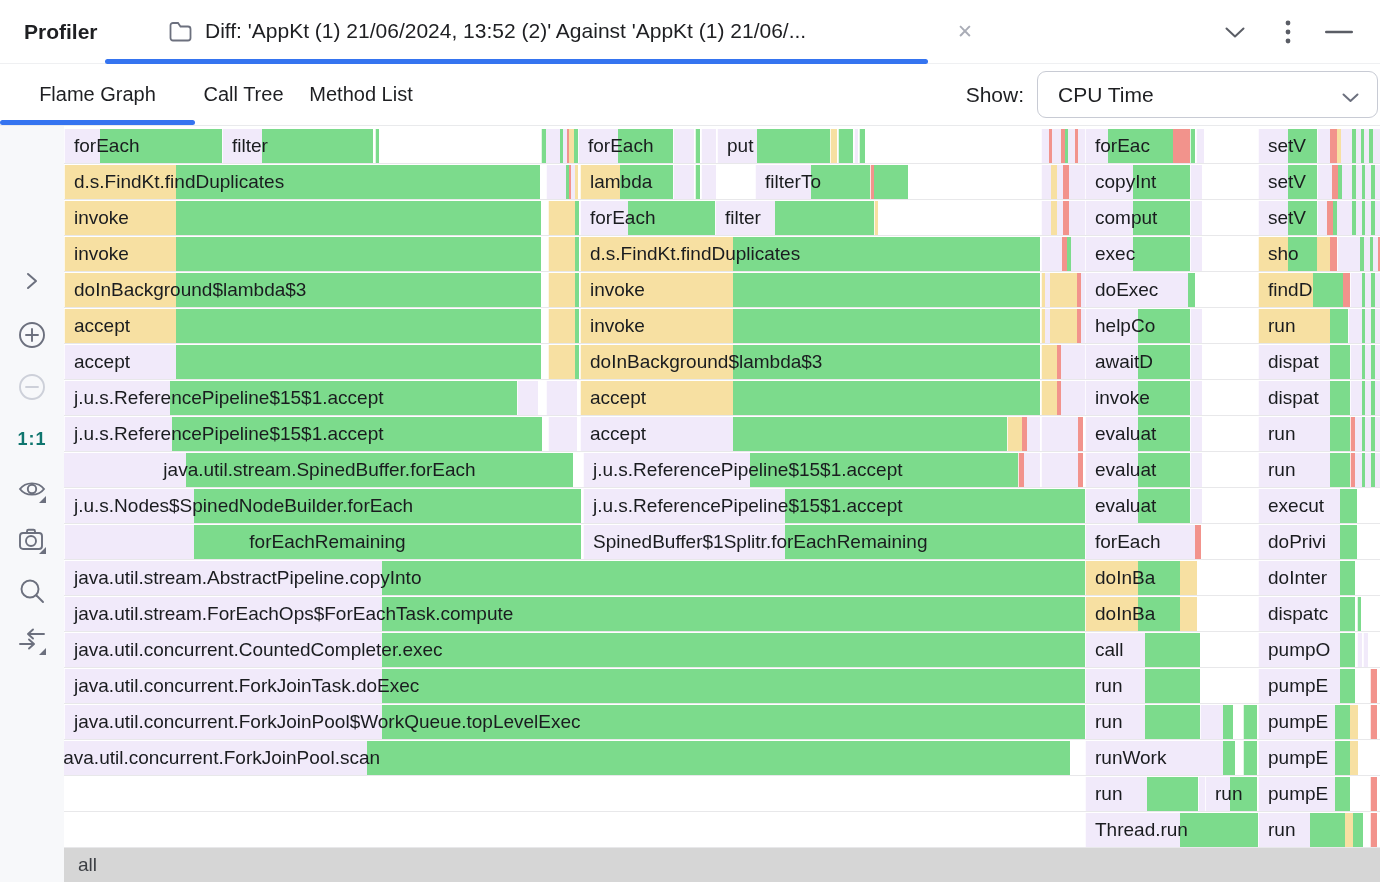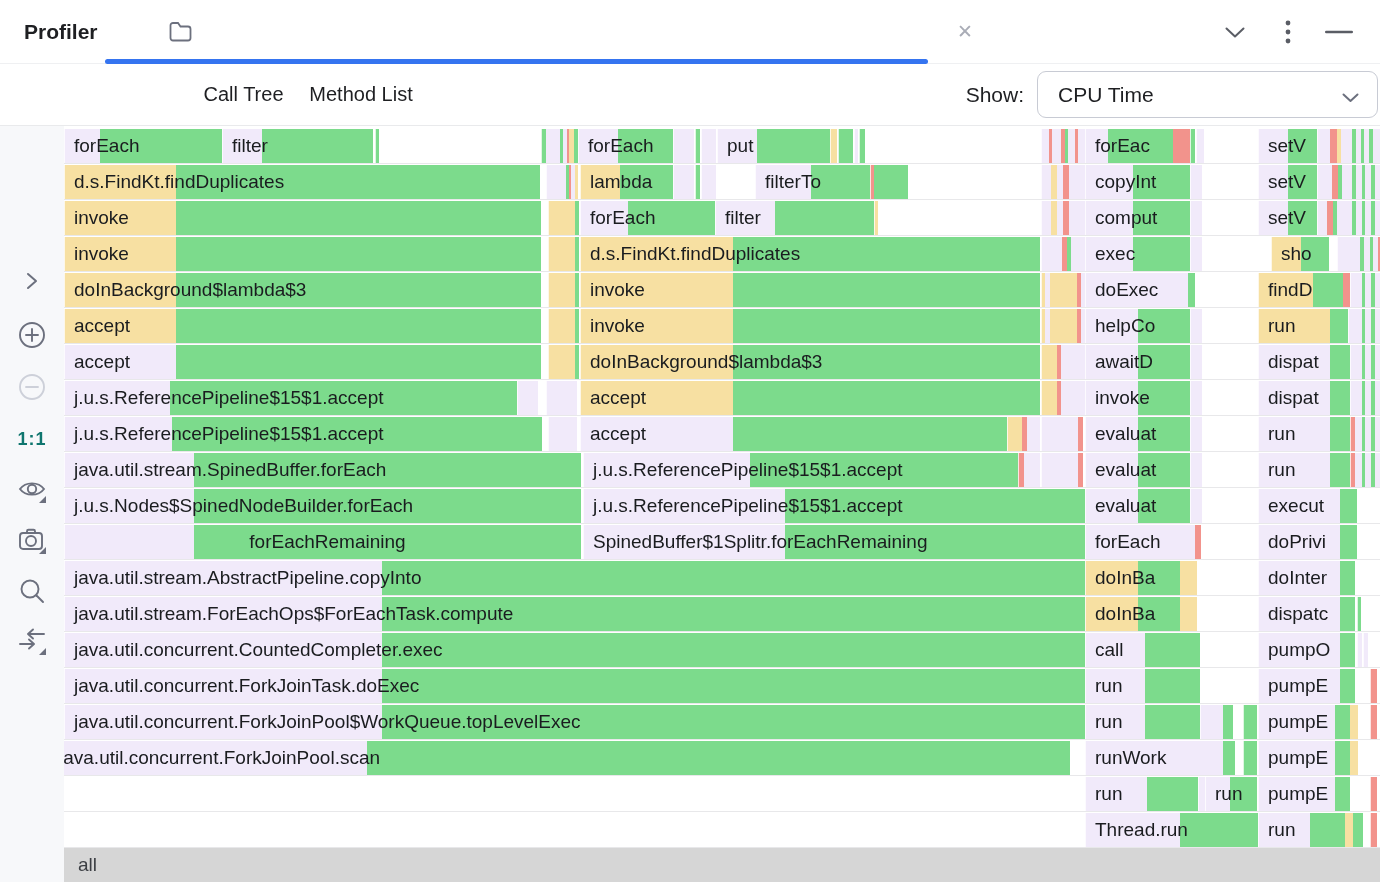--- a/index.html
+++ b/index.html
@@ -110,21 +110,21 @@
     <div class="fblk" style="left: 1190px; top: 201px; width: 12px; background: rgb(241, 234, 250);"></div>
     <div class="fblk" style="left: 1258px; top: 201px; width: 59px; background: linear-gradient(to right, rgb(241, 234, 250) 0px, rgb(241, 234, 250) 30px, rgb(124, 219, 140) 30px, rgb(124, 219, 140) 59px);"><span>setV</span></div>
     <div class="fblk" style="left: 1317px; top: 201px; width: 63px; background: linear-gradient(to right, rgb(241, 234, 250) 0px, rgb(241, 234, 250) 10px, rgb(242, 147, 140) 10px, rgb(242, 147, 140) 16px, rgb(124, 219, 140) 16px, rgb(124, 219, 140) 20px, rgb(241, 234, 250) 20px, rgb(241, 234, 250) 35px, rgb(124, 219, 140) 35px, rgb(124, 219, 140) 39px, rgb(241, 234, 250) 39px, rgb(241, 234, 250) 45px, rgb(124, 219, 140) 45px, rgb(124, 219, 140) 48px, rgb(241, 234, 250) 48px, rgb(241, 234, 250) 54px, rgb(124, 219, 140) 54px, rgb(124, 219, 140) 58px, rgb(241, 234, 250) 58px, rgb(241, 234, 250) 63px);"></div>
     <div class="rowline" style="top: 271px;"></div>
     <div class="fblk" style="left: 64px; top: 237px; width: 477px; background: linear-gradient(to right, rgb(247, 224, 162) 0px, rgb(247, 224, 162) 112px, rgb(124, 219, 140) 112px, rgb(124, 219, 140) 477px);"><span>invoke</span></div>
     <div class="fblk" style="left: 548px; top: 237px; width: 31px; background: linear-gradient(to right, rgb(247, 224, 162) 0px, rgb(247, 224, 162) 27px, rgb(124, 219, 140) 27px, rgb(124, 219, 140) 31px);"></div>
     <div class="fblk" style="left: 580px; top: 237px; width: 460px; background: linear-gradient(to right, rgb(247, 224, 162) 0px, rgb(247, 224, 162) 153px, rgb(124, 219, 140) 153px, rgb(124, 219, 140) 460px);"><span>d.s.FindKt.findDuplicates</span></div>
     <div class="fblk" style="left: 1041px; top: 237px; width: 44px; background: linear-gradient(to right, rgb(241, 234, 250) 0px, rgb(241, 234, 250) 21px, rgb(242, 147, 140) 21px, rgb(242, 147, 140) 26px, rgb(124, 219, 140) 26px, rgb(124, 219, 140) 30px, rgb(241, 234, 250) 30px, rgb(241, 234, 250) 44px);"></div>
     <div class="fblk" style="left: 1085px; top: 237px; width: 105px; background: linear-gradient(to right, rgb(241, 234, 250) 0px, rgb(241, 234, 250) 48px, rgb(124, 219, 140) 48px, rgb(124, 219, 140) 105px);"><span>exec</span></div>
     <div class="fblk" style="left: 1190px; top: 237px; width: 12px; background: rgb(241, 234, 250);"></div>
-    <div class="fblk" style="left: 1258px; top: 237px; width: 58px; background: linear-gradient(to right, rgb(247, 224, 162) 0px, rgb(247, 224, 162) 30px, rgb(124, 219, 140) 30px, rgb(124, 219, 140) 59px, rgb(247, 224, 162) 59px, rgb(247, 224, 162) 72px, rgb(242, 147, 140) 72px, rgb(242, 147, 140) 79px); margin-left: 13px;"><span>sho</span></div>
+    <div class="fblk" style="left: 1258px; top: 237px; width: 93px; background: linear-gradient(to right, rgb(247, 224, 162) 0px, rgb(247, 224, 162) 30px, rgb(124, 219, 140) 30px, rgb(124, 219, 140) 59px, rgb(247, 224, 162) 59px, rgb(247, 224, 162) 72px, rgb(242, 147, 140) 72px, rgb(242, 147, 140) 79px);"><span>sho</span></div>
     <div class="fblk" style="left: 1337px; top: 237px; width: 43px; background: linear-gradient(to right, rgb(241, 234, 250) 0px, rgb(241, 234, 250) 23px, rgb(124, 219, 140) 23px, rgb(124, 219, 140) 27px, rgb(241, 234, 250) 27px, rgb(241, 234, 250) 33px, rgb(124, 219, 140) 33px, rgb(124, 219, 140) 36px, rgb(241, 234, 250) 36px, rgb(241, 234, 250) 41px, rgb(242, 147, 140) 41px, rgb(242, 147, 140) 43px);"></div>
     <div class="rowline" style="top: 307px;"></div>
     <div class="fblk" style="left: 64px; top: 273px; width: 477px; background: linear-gradient(to right, rgb(247, 224, 162) 0px, rgb(247, 224, 162) 112px, rgb(124, 219, 140) 112px, rgb(124, 219, 140) 477px);"><span>doInBackground$lambda$3</span></div>
     <div class="fblk" style="left: 548px; top: 273px; width: 31px; background: linear-gradient(to right, rgb(247, 224, 162) 0px, rgb(247, 224, 162) 27px, rgb(124, 219, 140) 27px, rgb(124, 219, 140) 31px);"></div>
     <div class="fblk" style="left: 580px; top: 273px; width: 460px; background: linear-gradient(to right, rgb(247, 224, 162) 0px, rgb(247, 224, 162) 153px, rgb(124, 219, 140) 153px, rgb(124, 219, 140) 460px);"><span>invoke</span></div>
     <div class="fblk" style="left: 1041px; top: 273px; width: 44px; background: linear-gradient(to right, rgb(247, 224, 162) 0px, rgb(247, 224, 162) 4px, rgb(241, 234, 250) 4px, rgb(241, 234, 250) 9px, rgb(247, 224, 162) 9px, rgb(247, 224, 162) 36px, rgb(242, 147, 140) 36px, rgb(242, 147, 140) 40px, rgb(241, 234, 250) 40px, rgb(241, 234, 250) 44px);"></div>
     <div class="fblk" style="left: 1085px; top: 273px; width: 110px; background: linear-gradient(to right, rgb(241, 234, 250) 0px, rgb(241, 234, 250) 103px, rgb(124, 219, 140) 103px, rgb(124, 219, 140) 110px);"><span>doExec</span></div>
     <div class="fblk" style="left: 1258px; top: 273px; width: 92px; background: linear-gradient(to right, rgb(247, 224, 162) 0px, rgb(247, 224, 162) 55px, rgb(124, 219, 140) 55px, rgb(124, 219, 140) 85px, rgb(242, 147, 140) 85px, rgb(242, 147, 140) 92px);"><span>findD</span></div>
     <div class="fblk" style="left: 1350px; top: 273px; width: 30px; background: linear-gradient(to right, rgb(241, 234, 250) 0px, rgb(241, 234, 250) 12px, rgb(124, 219, 140) 12px, rgb(124, 219, 140) 15px, rgb(241, 234, 250) 15px, rgb(241, 234, 250) 21px, rgb(124, 219, 140) 21px, rgb(124, 219, 140) 25px, rgb(241, 234, 250) 25px, rgb(241, 234, 250) 30px);"></div>
     <div class="rowline" style="top: 343px;"></div>
@@ -159,21 +159,21 @@
     <div class="fblk" style="left: 64px; top: 417px; width: 478px; background: linear-gradient(to right, rgb(241, 234, 250) 0px, rgb(241, 234, 250) 108px, rgb(124, 219, 140) 108px, rgb(124, 219, 140) 478px);"><span>j.u.s.ReferencePipeline$15$1.accept</span></div>
     <div class="fblk" style="left: 548px; top: 417px; width: 29px; background: rgb(241, 234, 250);"></div>
     <div class="fblk" style="left: 580px; top: 417px; width: 427px; background: linear-gradient(to right, rgb(241, 234, 250) 0px, rgb(241, 234, 250) 153px, rgb(124, 219, 140) 153px, rgb(124, 219, 140) 427px);"><span>accept</span></div>
     <div class="fblk" style="left: 1007px; top: 417px; width: 33px; background: linear-gradient(to right, rgb(247, 224, 162) 0px, rgb(247, 224, 162) 15px, rgb(242, 147, 140) 15px, rgb(242, 147, 140) 20px, rgb(241, 234, 250) 20px, rgb(241, 234, 250) 33px);"></div>
     <div class="fblk" style="left: 1041px; top: 417px; width: 42px; background: linear-gradient(to right, rgb(241, 234, 250) 0px, rgb(241, 234, 250) 37px, rgb(242, 147, 140) 37px, rgb(242, 147, 140) 42px);"></div>
     <div class="fblk" style="left: 1085px; top: 417px; width: 105px; background: linear-gradient(to right, rgb(241, 234, 250) 0px, rgb(241, 234, 250) 53px, rgb(124, 219, 140) 53px, rgb(124, 219, 140) 105px);"><span>evaluat</span></div>
     <div class="fblk" style="left: 1190px; top: 417px; width: 12px; background: rgb(241, 234, 250);"></div>
     <div class="fblk" style="left: 1258px; top: 417px; width: 92px; background: linear-gradient(to right, rgb(241, 234, 250) 0px, rgb(241, 234, 250) 72px, rgb(124, 219, 140) 72px, rgb(124, 219, 140) 92px);"><span>run</span></div>
     <div class="fblk" style="left: 1350px; top: 417px; width: 30px; background: linear-gradient(to right, rgb(242, 147, 140) 0px, rgb(242, 147, 140) 5px, rgb(241, 234, 250) 5px, rgb(241, 234, 250) 12px, rgb(124, 219, 140) 12px, rgb(124, 219, 140) 15px, rgb(241, 234, 250) 15px, rgb(241, 234, 250) 21px, rgb(124, 219, 140) 21px, rgb(124, 219, 140) 25px, rgb(241, 234, 250) 25px, rgb(241, 234, 250) 30px);"></div>
     <div class="rowline" style="top: 487px;"></div>
-    <div class="fblk" style="left: 64px; top: 453px; width: 517px; background: linear-gradient(to right, rgb(241, 234, 250) 0px, rgb(241, 234, 250) 130px, rgb(124, 219, 140) 130px, rgb(124, 219, 140) 517px);"><span>java.util.stream.SpinedBuffer.forEach</span></div>
+    <div class="fblk" style="left: 56px; top: 453px; width: 517px; background: linear-gradient(to right, rgb(241, 234, 250) 0px, rgb(241, 234, 250) 130px, rgb(124, 219, 140) 130px, rgb(124, 219, 140) 517px); text-align: center;"><span>java.util.stream.SpinedBuffer.forEach</span></div>
     <div class="fblk" style="left: 583px; top: 453px; width: 435px; background: linear-gradient(to right, rgb(241, 234, 250) 0px, rgb(241, 234, 250) 167px, rgb(124, 219, 140) 167px, rgb(124, 219, 140) 435px);"><span>j.u.s.ReferencePipeline$15$1.accept</span></div>
     <div class="fblk" style="left: 1018px; top: 453px; width: 22px; background: linear-gradient(to right, rgb(242, 147, 140) 0px, rgb(242, 147, 140) 6px, rgb(241, 234, 250) 6px, rgb(241, 234, 250) 22px);"></div>
     <div class="fblk" style="left: 1041px; top: 453px; width: 42px; background: linear-gradient(to right, rgb(241, 234, 250) 0px, rgb(241, 234, 250) 37px, rgb(242, 147, 140) 37px, rgb(242, 147, 140) 42px);"></div>
     <div class="fblk" style="left: 1085px; top: 453px; width: 105px; background: linear-gradient(to right, rgb(241, 234, 250) 0px, rgb(241, 234, 250) 53px, rgb(124, 219, 140) 53px, rgb(124, 219, 140) 105px);"><span>evaluat</span></div>
     <div class="fblk" style="left: 1190px; top: 453px; width: 12px; background: rgb(241, 234, 250);"></div>
     <div class="fblk" style="left: 1258px; top: 453px; width: 92px; background: linear-gradient(to right, rgb(241, 234, 250) 0px, rgb(241, 234, 250) 72px, rgb(124, 219, 140) 72px, rgb(124, 219, 140) 92px);"><span>run</span></div>
     <div class="fblk" style="left: 1350px; top: 453px; width: 30px; background: linear-gradient(to right, rgb(242, 147, 140) 0px, rgb(242, 147, 140) 5px, rgb(241, 234, 250) 5px, rgb(241, 234, 250) 12px, rgb(124, 219, 140) 12px, rgb(124, 219, 140) 15px, rgb(241, 234, 250) 15px, rgb(241, 234, 250) 21px, rgb(124, 219, 140) 21px, rgb(124, 219, 140) 25px, rgb(241, 234, 250) 25px, rgb(241, 234, 250) 30px);"></div>
     <div class="rowline" style="top: 523px;"></div>
     <div class="fblk" style="left: 64px; top: 489px; width: 517px; background: linear-gradient(to right, rgb(241, 234, 250) 0px, rgb(241, 234, 250) 130px, rgb(124, 219, 140) 130px, rgb(124, 219, 140) 517px);"><span>j.u.s.Nodes$SpinedNodeBuilder.forEach</span></div>
     <div class="fblk" style="left: 583px; top: 489px; width: 502px; background: linear-gradient(to right, rgb(241, 234, 250) 0px, rgb(241, 234, 250) 202px, rgb(124, 219, 140) 202px, rgb(124, 219, 140) 502px);"><span>j.u.s.ReferencePipeline$15$1.accept</span></div>
@@ -233,20 +233,21 @@
 </div>
 
 <div class="topbar">
   <div class="app-label">Profiler</div>
   <div class="doc-tab">
     <span class="folder">
       <svg width="25" height="23" viewBox="0 0 25 23" fill="none">
         <path d="M2.5 5.5a2.5 2.5 0 0 1 2.5-2.5h5l2.5 3.5h7.5a2.5 2.5 0 0 1 2.5 2.5v9a2.5 2.5 0 0 1-2.5 2.5H5a2.5 2.5 0 0 1-2.5-2.5Z" stroke="#6C707E" stroke-width="1.8"></path>
       </svg>
     </span>
+    <span class="title">Diff: 'AppKt (1) 21/06/2024, 13:52 (2)' Against 'AppKt (1) 21/06/...</span>
     <span class="close">✕</span>
     <div class="underline"></div>
   </div>
   <div class="win-ctl" id="ctl-chevron">
     <svg width="20" height="11" viewBox="0 0 20 11" fill="none">
       <path d="M1.5 1.5 L10 9.5 L18.5 1.5" stroke="#5A5D65" stroke-width="2" stroke-linecap="round" stroke-linejoin="round"></path>
     </svg>
   </div>
   <div class="win-ctl" id="ctl-more">
     <svg width="6" height="24" viewBox="0 0 6 24">
@@ -256,20 +257,24 @@
     </svg>
   </div>
   <div class="win-ctl" id="ctl-min">
     <svg width="28" height="4" viewBox="0 0 28 4">
       <rect x="0" y="0.8" width="28" height="2.4" rx="1.2" fill="#5A5D65"></rect>
     </svg>
   </div>
 </div>
 
 <div class="toolbar">
+  <div class="vtab vtab-0">
+    <span>Flame Graph</span>
+    <div class="tab-underline"></div>
+  </div>
   <div class="vtab vtab-1">
     <span>Call Tree</span>
   </div>
   <div class="vtab vtab-2">
     <span>Method List</span>
   </div>
   <div class="show-label">Show:</div>
   <div class="dropdown">
     <span class="dd-value">CPU Time</span>
     <span class="dd-chevron">

